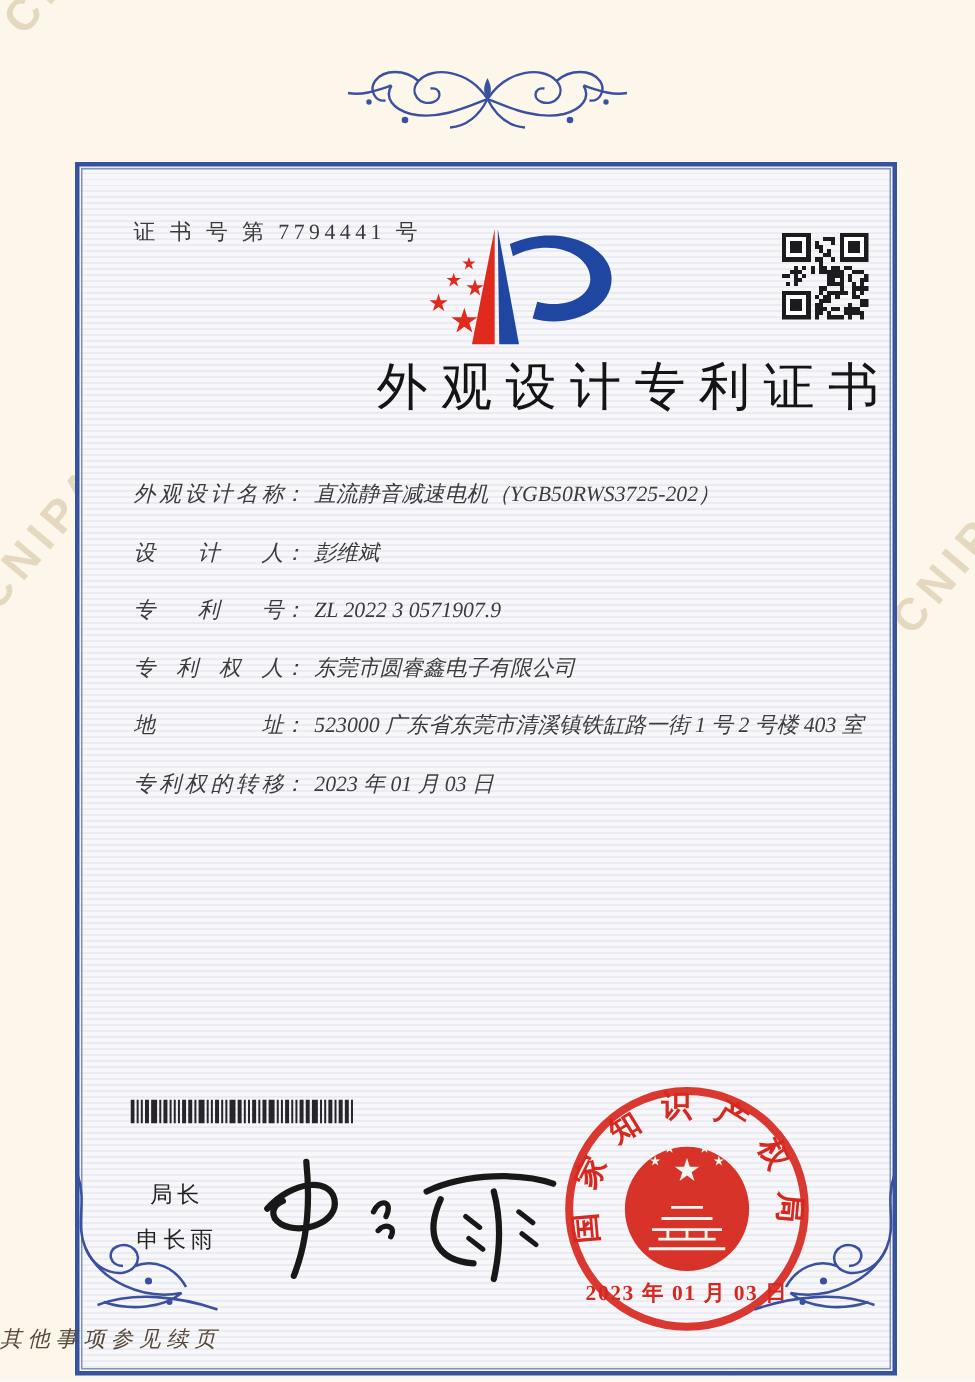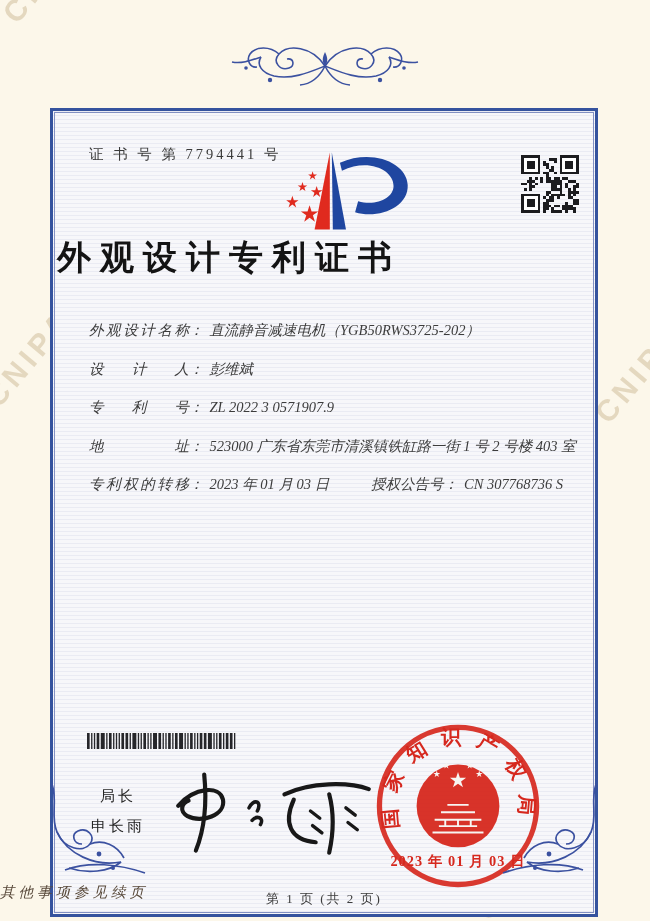--- a/index.html
+++ b/index.html
@@ -37,22 +37,22 @@
 
   .cert-no {
     position:absolute; left:36px; top:34px;
     font-size:14.5px; letter-spacing:3px; color:#3a3a3a;
   }
 
   .logo { position:absolute; left:208px; top:33px; width:172px; height:92px; }
   .qr   { position:absolute; left:468px; top:44px; width:58px; height:58px; }
 
   .title {
-    position:absolute; left:4px; right:0; top:124px; text-align:left;
-    font-size:34px; font-weight:bold; letter-spacing:9px; color:#141414;
+    position:absolute; left:16px; right:0; top:124px; text-align:right;
+    font-size:34px; font-weight:normal; letter-spacing:9px; color:#141414;
   }
 
   .fields { position:absolute; left:36px; right:28px; top:209px;font-style:italic; }
   .field-row { position:relative; font-size:14.5px; color:#3c3c3c;
     line-height:21px; margin-bottom:17.5px; white-space:nowrap; }
   .f-label { display:inline-block; width:100px; text-align:justify;
     text-align-last:justify; vertical-align:bottom; }
   .f-colon { margin-right:6px; }
   .f-pair2 { position:absolute; left:282px; top:0; }
 
@@ -255,27 +255,27 @@
       <div class="field-row">
         <span class="f-label">外观设计名称</span><span class="f-colon">：</span><span>直流静音减速电机（YGB50RWS3725-202）</span>
       </div>
       <div class="field-row">
         <span class="f-label">设计人</span><span class="f-colon">：</span><span>彭维斌</span>
       </div>
       <div class="field-row">
         <span class="f-label">专利号</span><span class="f-colon">：</span><span>ZL 2022 3 0571907.9</span>
       </div>
       <div class="field-row">
+        <span class="f-label">专利权人</span><span class="f-colon">：</span><span>东莞市圆睿鑫电子有限公司</span>
+      </div>
+      <div class="field-row">
         <span class="f-label">地址</span><span class="f-colon">：</span><span>523000 广东省东莞市清溪镇铁缸路一街 1 号 2 号楼 403 室</span>
       </div>
       <div class="field-row">
         <span class="f-label">专利权的转移</span><span class="f-colon">：</span><span>2023 年 01 月 03 日</span>
-        <span class="f-pair2">
-          <span>授权公告号</span><span class="f-colon">：</span><span>CN 307768736 S</span>
-        </span>
       </div>
     </div>
 
 
     <svg class="barcode" id="barcode-svg" viewBox="0 0 130 15" preserveAspectRatio="none">
         <rect x="0" y="0" width="2" height="15" fill="#26262a"></rect>
         <rect x="3.1" y="0" width="1" height="15" fill="#26262a"></rect>
         <rect x="5.2" y="0" width="1" height="15" fill="#26262a"></rect>
         <rect x="7.300000000000001" y="0" width="2" height="15" fill="#26262a"></rect>
         <rect x="10.4" y="0" width="3" height="15" fill="#26262a"></rect>
@@ -350,21 +350,20 @@
         <use href="#st" transform="translate(91,42) scale(3.4)" fill="#f7f5f2"></use>
         <use href="#st" transform="translate(100,50) scale(3.4)" fill="#f7f5f2"></use>
         <g stroke="#f7f5f2" stroke-width="1.8" fill="none">
           <path d="M70,79 L90,79 M64,86 L96,86 M58,93 L102,93 M62,99 L98,99 M56,105 L104,105"></path>
           <path d="M68,93 L68,99 M80,93 L80,99 M92,93 L92,99"></path>
         </g>
       </g>
       <text x="80" y="137" text-anchor="middle" font-size="13.5" font-weight="bold" fill="#d6281e" letter-spacing="1" font-family="'Liberation Serif',serif">2023 年 01 月 03 日</text>
     </svg>
 
-    <div class="page-indicator">第 1 页 (共 2 页)</div>
   </div>
 
   <svg class="flourish-top" viewBox="0 0 202 54" fill="none" stroke="#3b51a0" stroke-width="1.6">
     <g id="halfFl">
       <path d="M101,28 C88,8 64,6 55,16 C48,24 56,33 65,30 C71,28 70,20 63,21"></path>
       <path d="M101,28 C86,34 68,42 50,38 C38,35 32,27 37,19"></path>
       <path d="M55,16 C46,8 32,8 26,16 C22,22 26,30 33,29"></path>
       <path d="M37,19 C28,22 18,26 8,24"></path>
       <circle cx="46" cy="42" r="2.2" fill="#3b51a0" stroke="none"></circle>
       <circle cx="22" cy="30" r="1.8" fill="#3b51a0" stroke="none"></circle>

